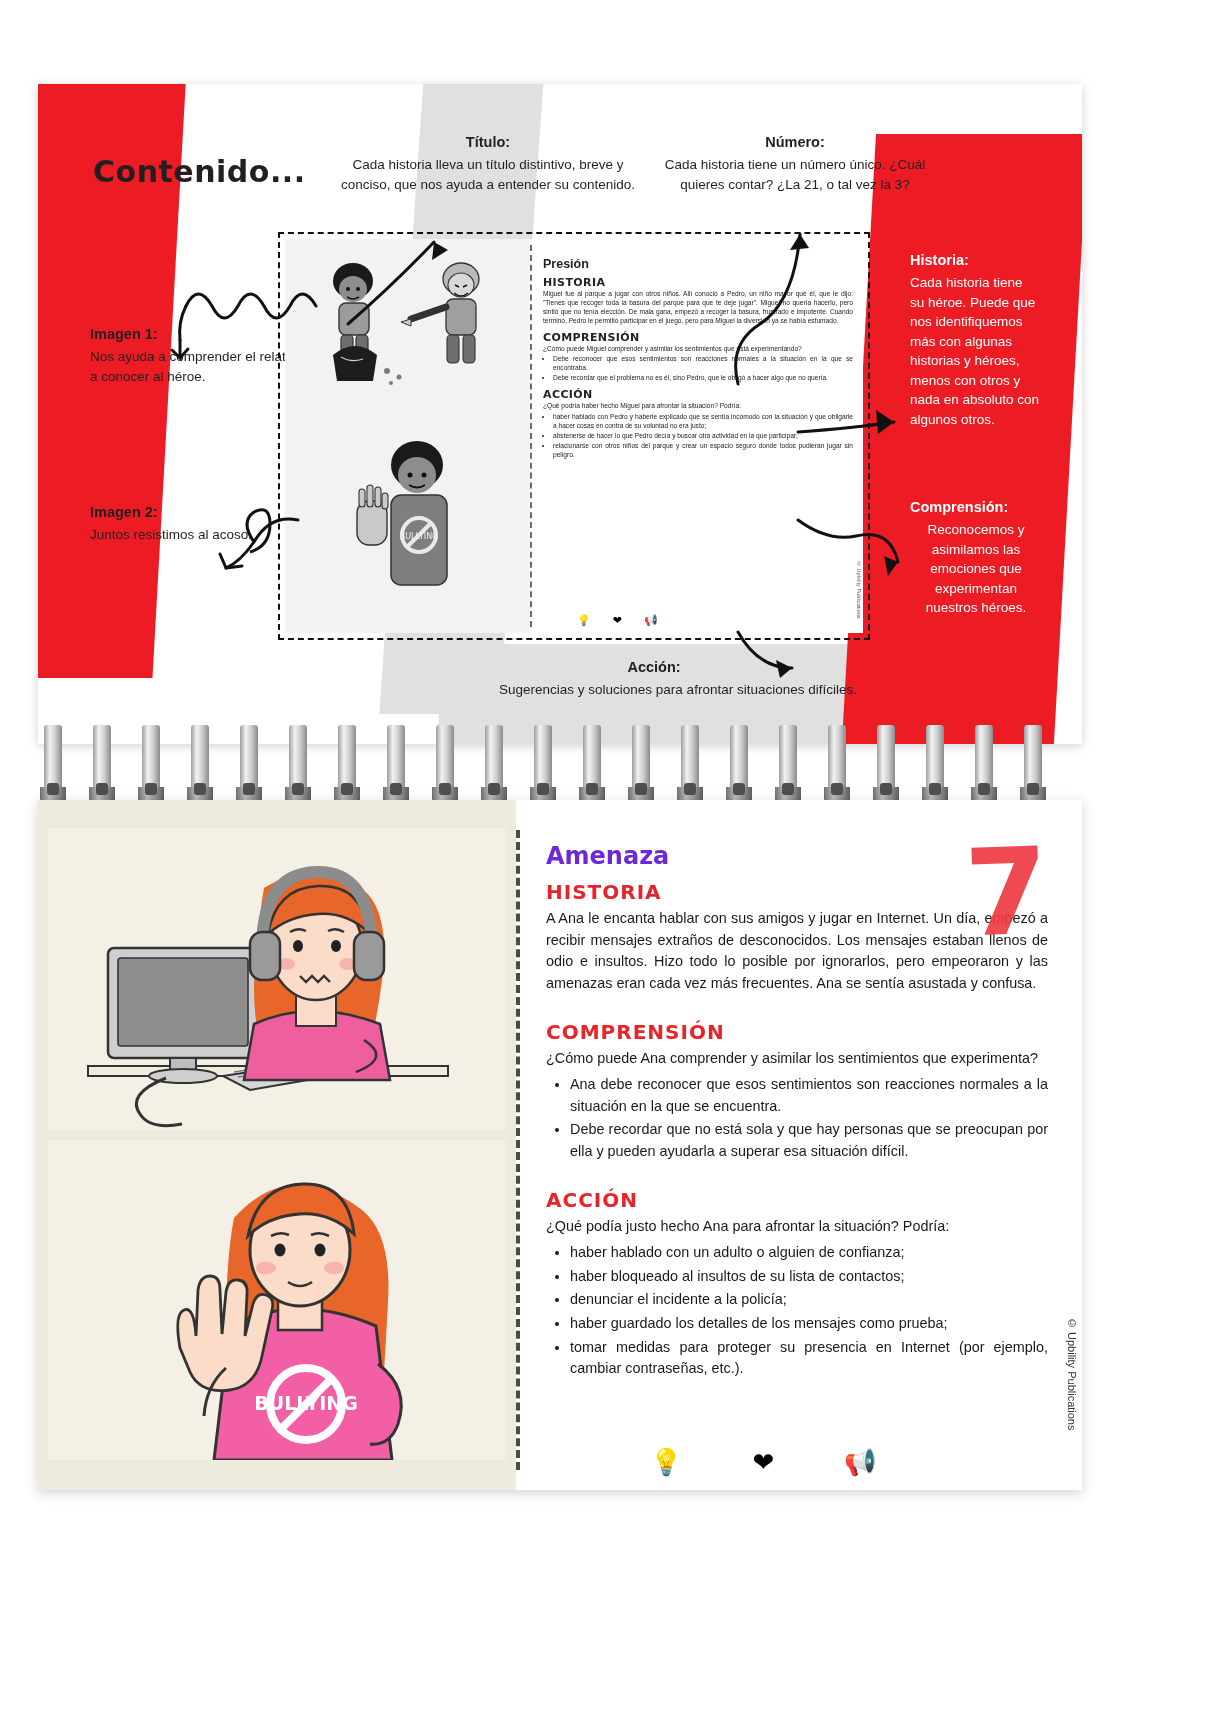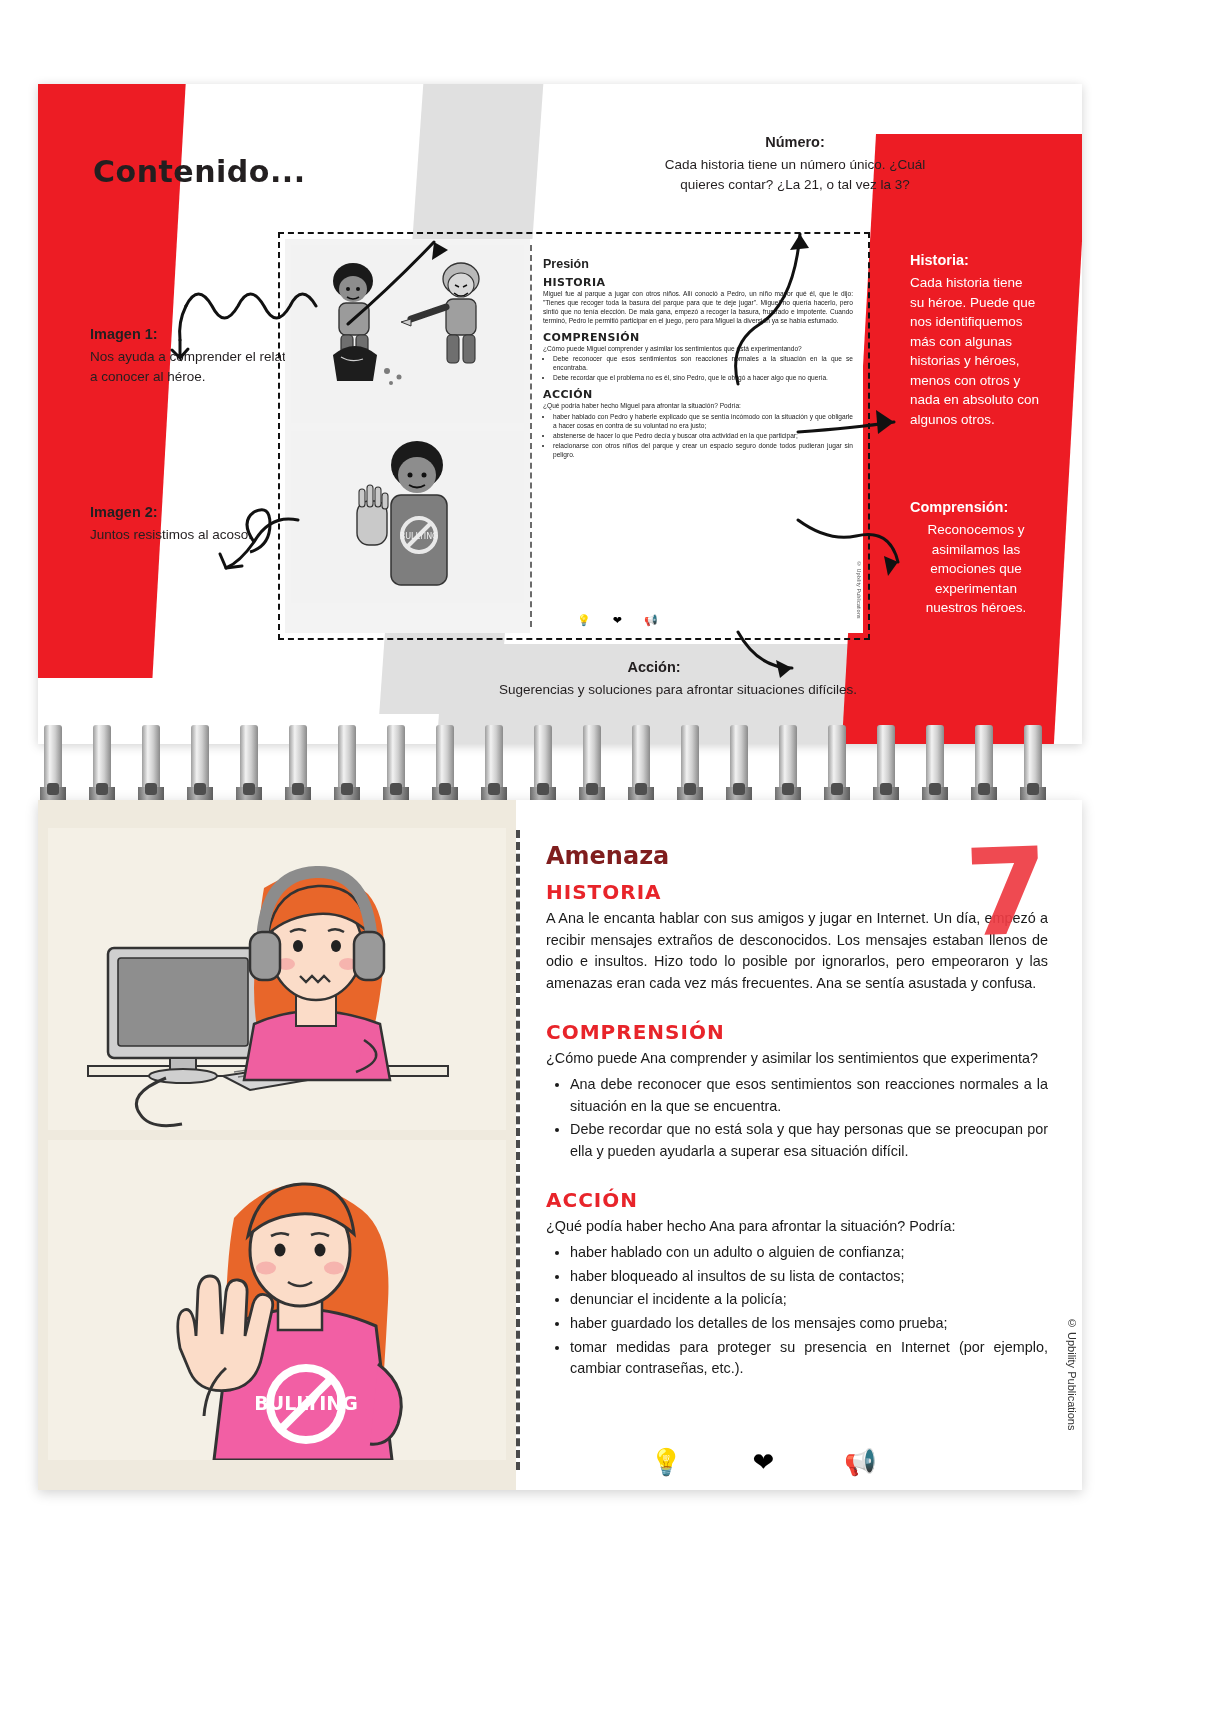--- a/index.html
+++ b/index.html
@@ -110,21 +110,21 @@
   }
   #bp-left { width:478px; background:#efeade; position:relative; }
   #bp-dash { width:0; border-left:4px dashed #4a4a4a; margin:30px 0 20px 0; }
   #bp-right { flex:1; padding:42px 34px 10px 26px; position:relative; }
 
   .ill-box { position:absolute; left:10px; right:10px; background:#f4f0e6; overflow:hidden; }
   .ill-1 { top:28px; height:302px; }
   .ill-2 { top:340px; height:320px; }
 
   .bp-title {
-    font-size:24px; font-weight:bold; color:#7f1d1d;
+    font-size:24px; font-weight:bold; color:#6d28d9;
     font-family:"DejaVu Sans", sans-serif; margin:0 0 10px;
   }
   .bp-h {
     font-size:20px; font-weight:bold; color:#e8242a; letter-spacing:1px;
     font-family:"DejaVu Sans", sans-serif; margin:0 0 4px;
   }
   .bp-h.sp { margin-top:26px; }
   .bp-p {
     font-size:14.4px; color:#1a1a1a; line-height:1.5; text-align:justify; margin:0 0 4px;
   }
@@ -149,20 +149,24 @@
 
 <div id="top-spread">
 
   <div class="tilt-gray-left"></div>
   <div class="tilt-gray-bottom"></div>
   <div class="red-left"></div>
   <div class="red-right"></div>
 
   <div class="contenido-title">Contenido...</div>
 
+  <div class="callout" style="left:300px; top:50px; width:300px; text-align:center;">
+    <div class="c-head">Título:</div>
+    <div class="c-body">Cada historia lleva un título distintivo, breve y conciso, que nos ayuda a entender su contenido.</div>
+  </div>
 
   <div class="callout" style="left:612px; top:50px; width:290px; text-align:center;">
     <div class="c-head">Número:</div>
     <div class="c-body">Cada historia tiene un número único. ¿Cuál quieres contar? ¿La 21, o tal vez la 3?</div>
   </div>
 
   <div class="callout" style="left:52px; top:242px; width:215px;">
     <div class="c-head">Imagen 1:</div>
     <div class="c-body">Nos ayuda a comprender el relato y a conocer al héroe.</div>
   </div>
@@ -493,21 +497,21 @@
     <p class="bp-p">A Ana le encanta hablar con sus amigos y jugar en Internet. Un día, empezó a recibir mensajes extraños de desconocidos. Los mensajes estaban llenos de odio e insultos. Hizo todo lo posible por ignorarlos, pero empeoraron y las amenazas eran cada vez más frecuentes. Ana se sentía asustada y confusa.</p>
 
     <h2 class="bp-h sp">COMPRENSIÓN</h2>
     <p class="bp-p">¿Cómo puede Ana comprender y asimilar  los sentimientos que experimenta?</p>
     <ul class="bp-ul">
       <li>Ana debe reconocer que esos sentimientos son reacciones normales a la situación en la que se encuentra.</li>
       <li>Debe recordar que no está sola y que hay personas que se preocupan por ella y pueden ayudarla a superar esa situación difícil.</li>
     </ul>
 
     <h2 class="bp-h sp">ACCIÓN</h2>
-    <p class="bp-p">¿Qué podía haber hecho Ana para afrontar la situación? Podría:</p>
+    <p class="bp-p">¿Qué podía justo hecho Ana para afrontar la situación? Podría:</p>
     <ul class="bp-ul">
       <li>haber hablado con un adulto o alguien de confianza;</li>
       <li>haber bloqueado al insultos de su lista de contactos;</li>
       <li>denunciar el incidente a la policía;</li>
       <li>haber guardado los detalles de los mensajes como prueba;</li>
       <li>tomar medidas para proteger su presencia en Internet (por ejemplo, cambiar contraseñas, etc.).</li>
     </ul>
 
     <div id="bp-credit">© Upbility Publications</div>
 

